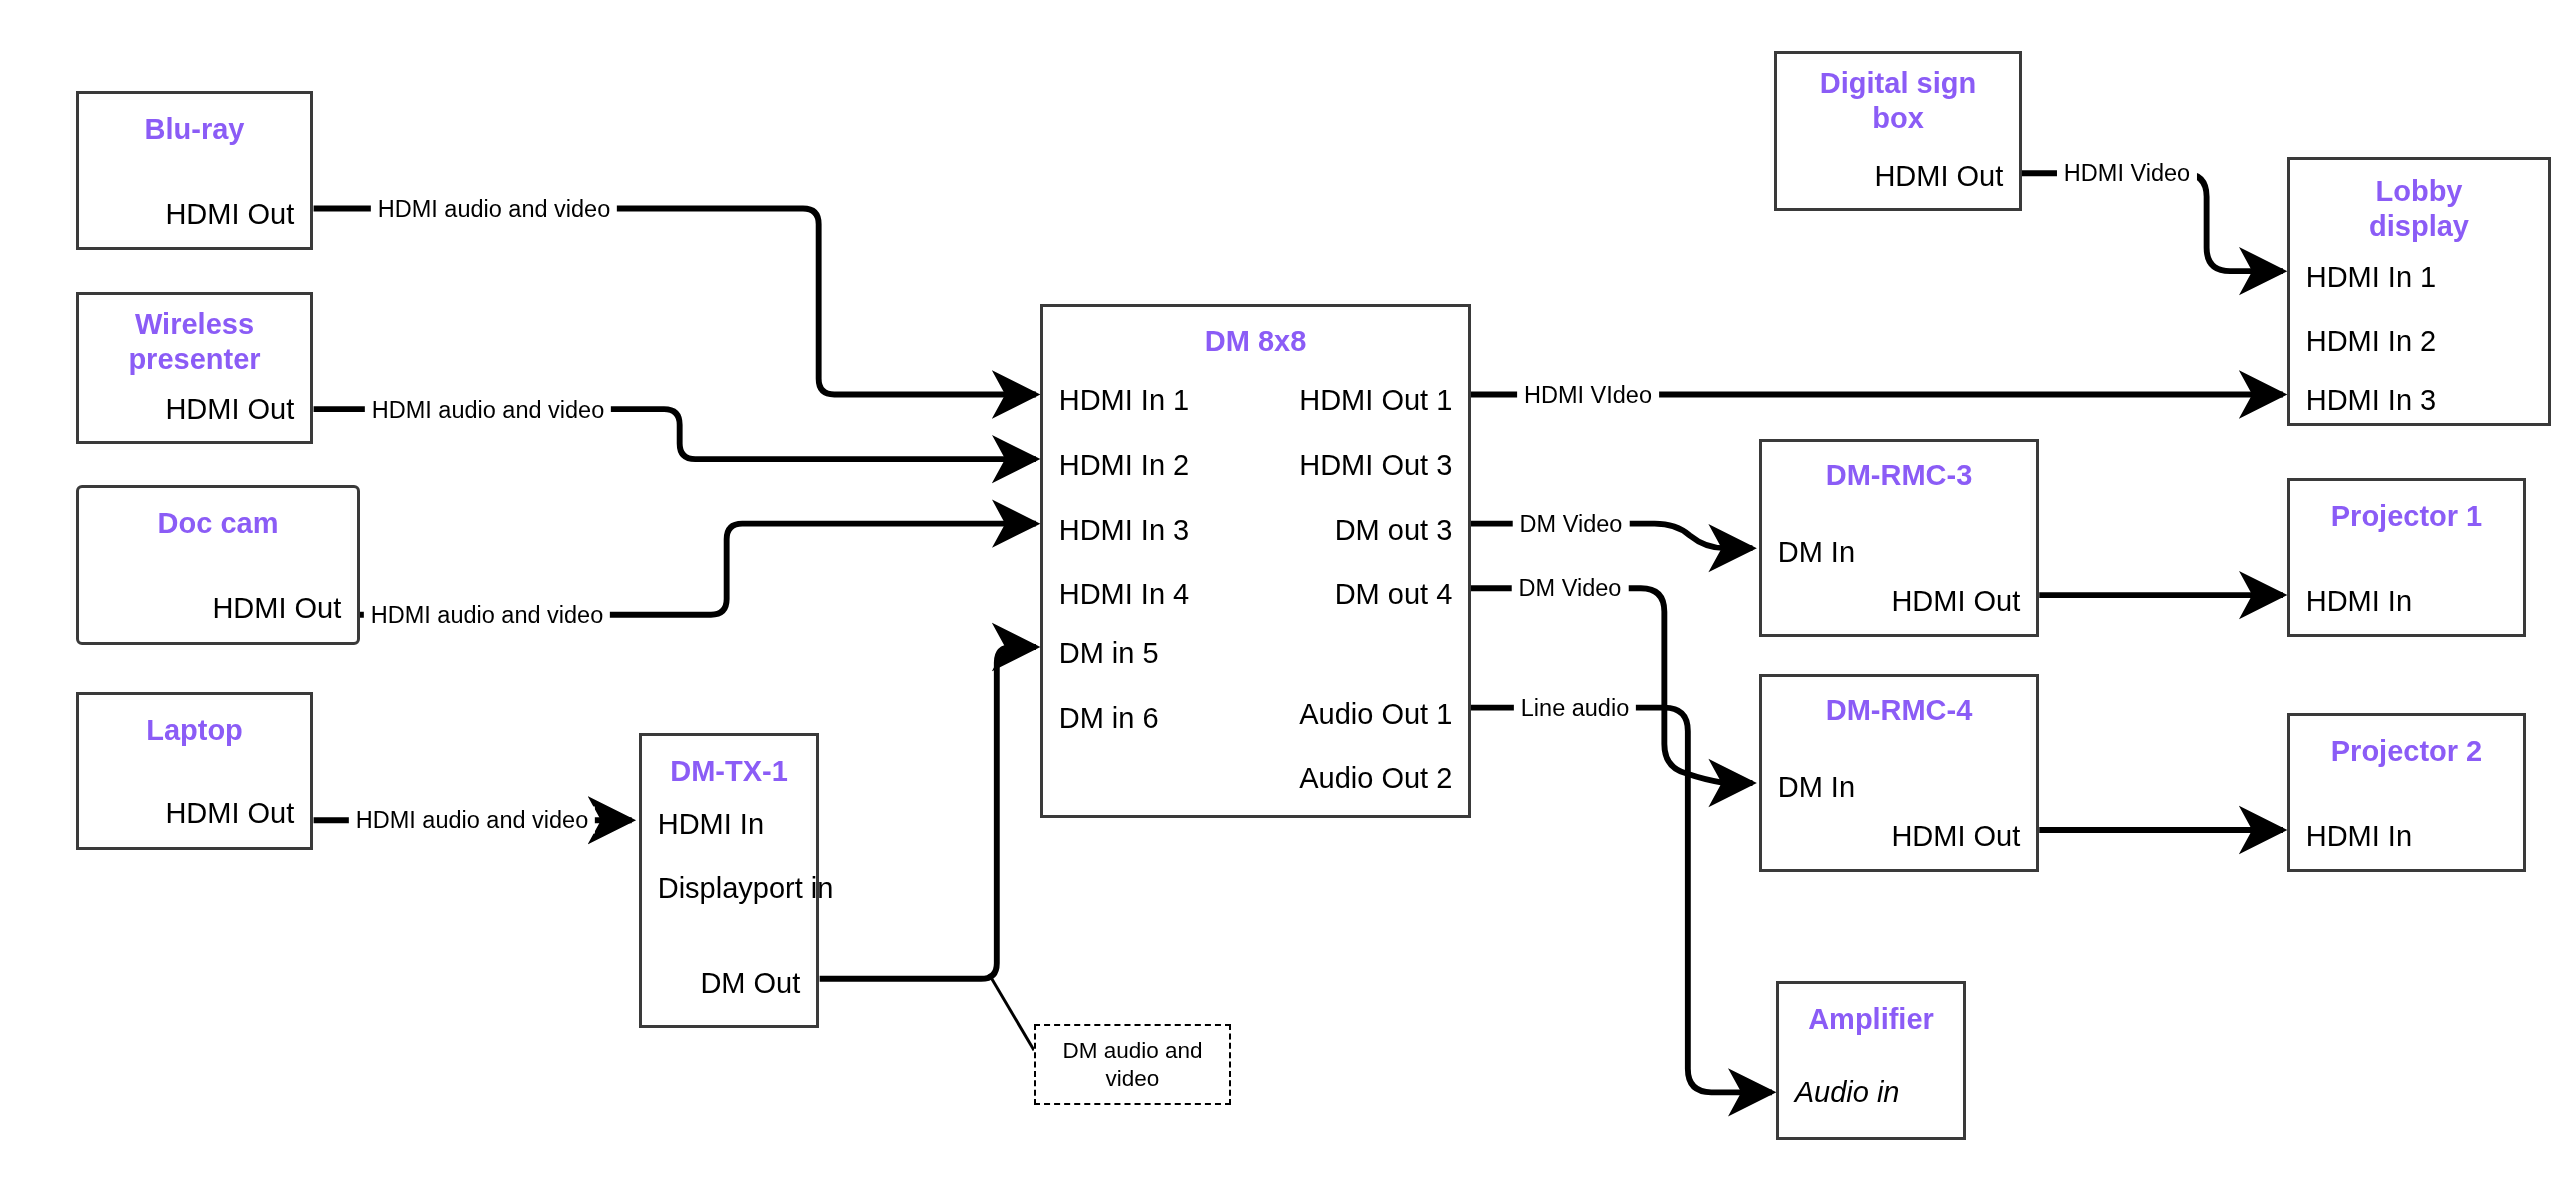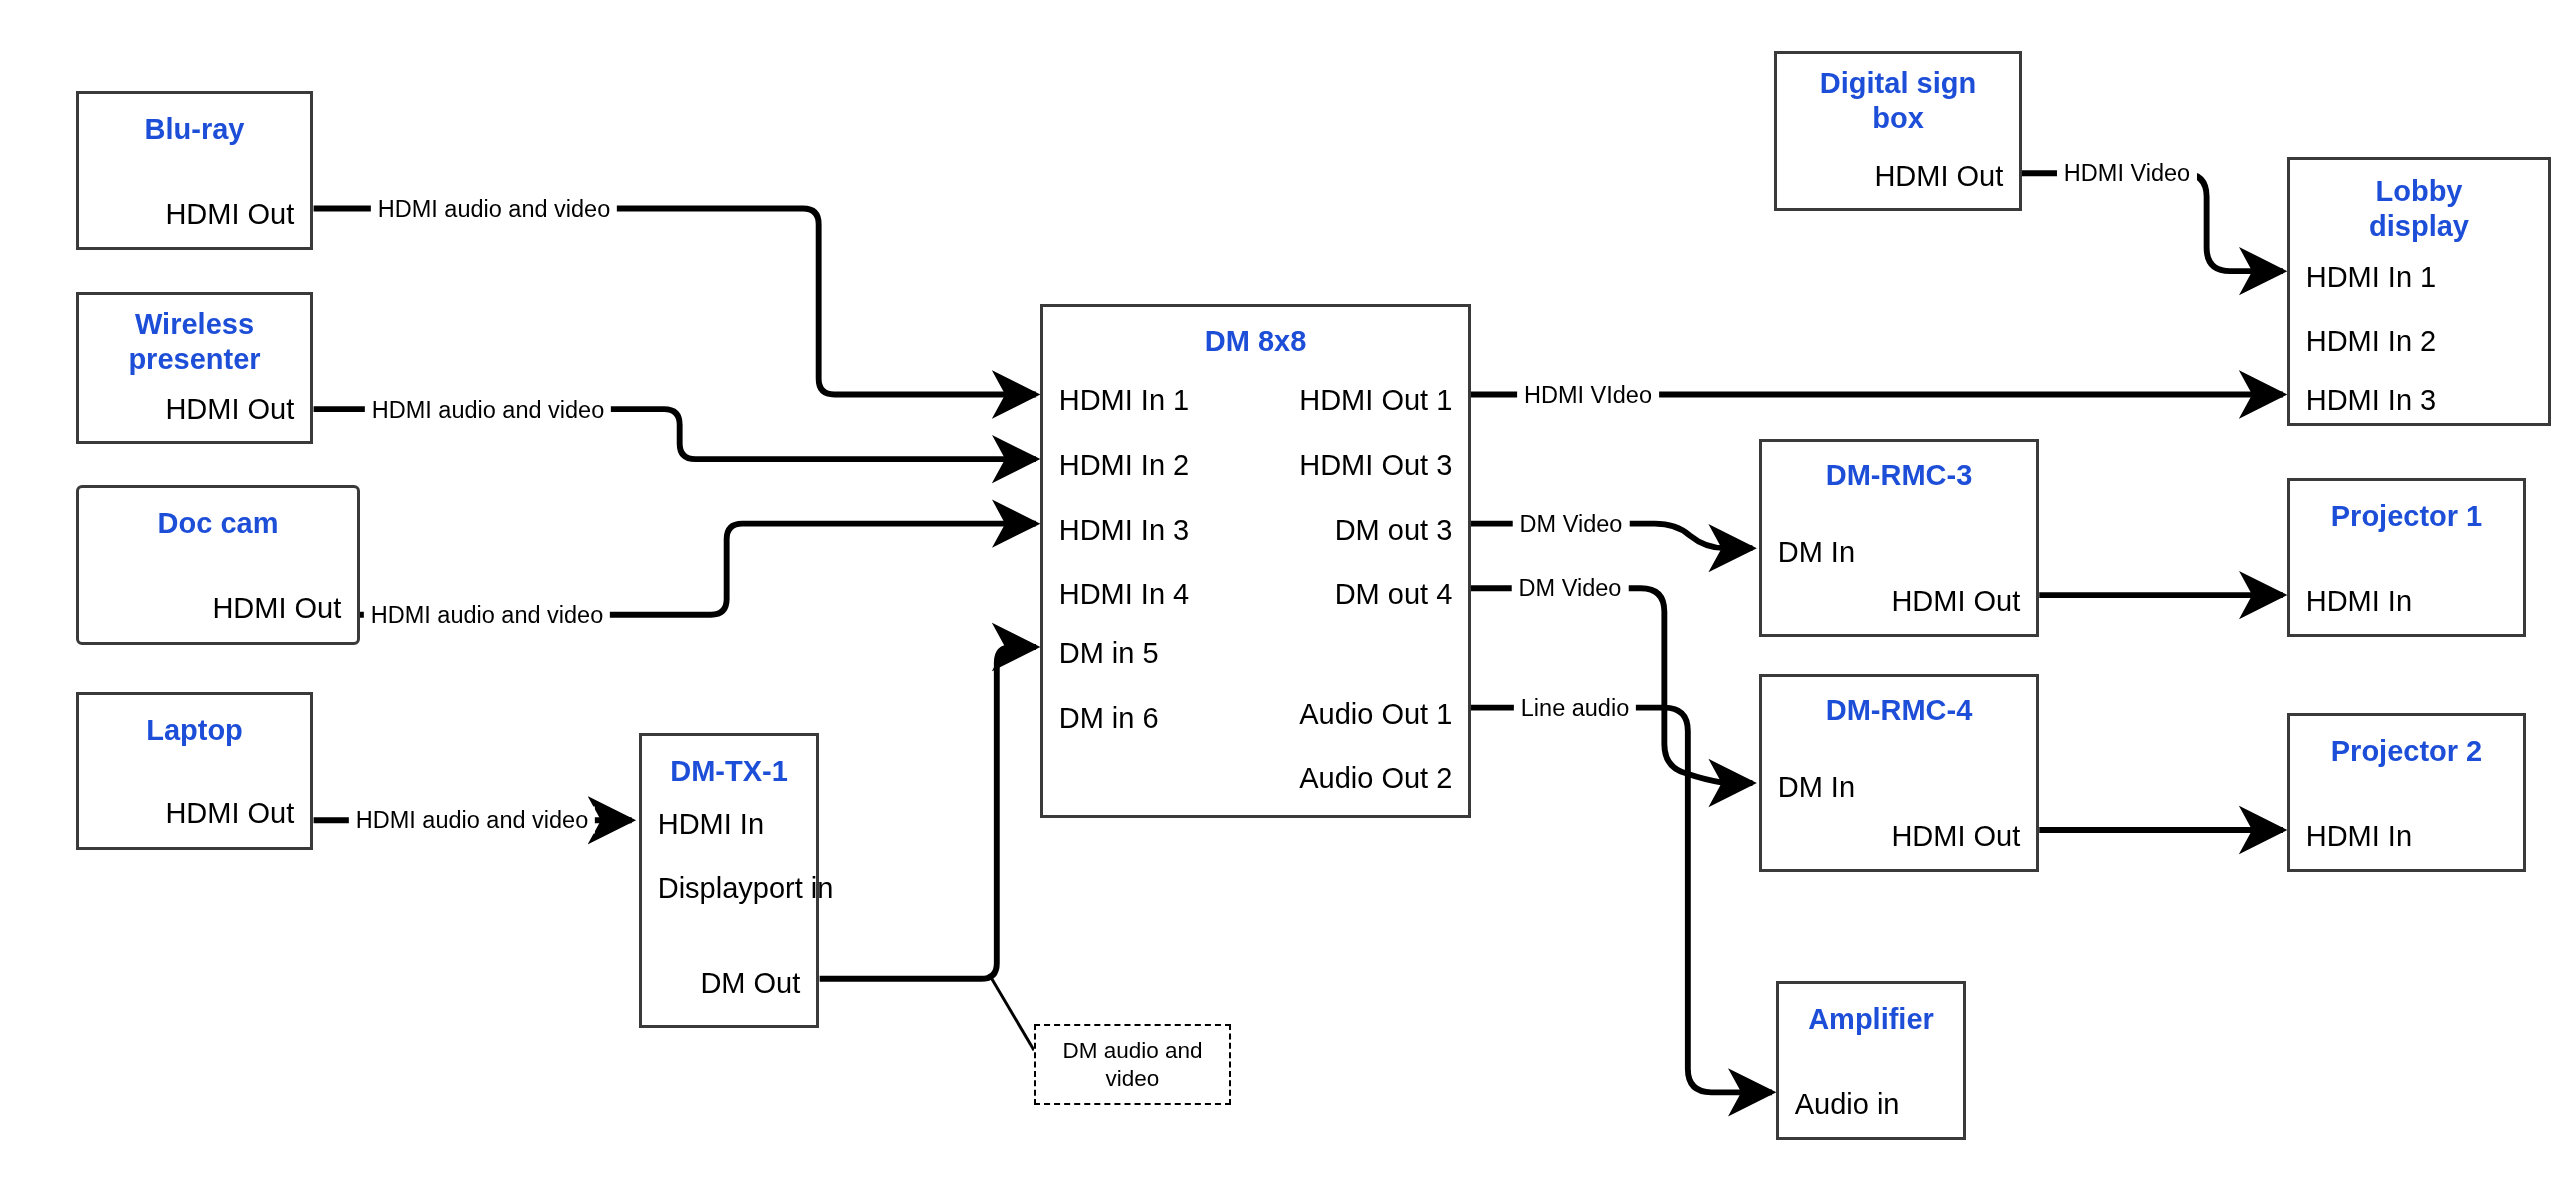--- a/index.html
+++ b/index.html
@@ -1,20 +1,20 @@
 <!DOCTYPE html>
 <html><head>
 <meta charset="utf-8">
 <style>
   html,body{margin:0;padding:0;background:#ffffff;}
   #stage{position:relative;width:2576px;height:1201px;background:#ffffff;
          font-family:"Liberation Sans",sans-serif;overflow:hidden;}
   svg#wires{position:absolute;left:0;top:0;width:2576px;height:1201px;}
   .node{position:absolute;box-sizing:border-box;border:3.9px solid #3a3a3a;background:#ffffff;}
-  .node .title{font-weight:bold;font-size:29px;color:#1d4ed8;text-align:center;line-height:35px;}
+  .node .title{font-weight:bold;font-size:29px;color:#8b5cf6;text-align:center;line-height:35px;}
   .port{position:absolute;font-size:29px;color:#000;white-space:nowrap;}
   .port.l{left:15.7px;}
   .port.r{right:15.7px;}
   .callout{position:absolute;box-sizing:border-box;border:2.9px dashed #000;background:#fff;
            font-size:22.5px;line-height:27.4px;color:#000;text-align:center;
            display:flex;align-items:center;justify-content:center;padding:3.9px 5.9px;}
   .elabel{position:absolute;font-size:23.5px;color:#000;white-space:nowrap;background:#fff;
           padding:0 6.9px;transform:translate(-50%,-50%);}
 </style>
 </head>
@@ -133,21 +133,21 @@
     <div class="port l" style="top:104px;">HDMI In</div>
   </div>
 
   <div class="node" style="left:2287px;top:713px;width:239px;height:159px;">
     <div class="title" style="margin-top:17.6px;">Projector 2</div>
     <div class="port l" style="top:104px;">HDMI In</div>
   </div>
 
   <div class="node" style="left:1776px;top:981px;width:190px;height:159px;">
     <div class="title" style="margin-top:17.6px;">Amplifier</div>
-    <div class="port l" style="top:104px;">Audio in</div>
+    <div class="port l" style="top:92px;font-style:italic;">Audio in</div>
   </div>
 
   <div class="elabel" style="left:494px;top:209px;">HDMI audio and video</div>
   <div class="elabel" style="left:488px;top:410px;">HDMI audio and video</div>
   <div class="elabel" style="left:487px;top:615px;">HDMI audio and video</div>
   <div class="elabel" style="left:472px;top:820px;">HDMI audio and video</div>
   <div class="elabel" style="left:1588px;top:395px;">HDMI VIdeo</div>
   <div class="elabel" style="left:1571px;top:524px;">DM Video</div>
   <div class="elabel" style="left:1570px;top:588px;">DM Video</div>
   <div class="elabel" style="left:1575px;top:708px;">Line audio</div>

